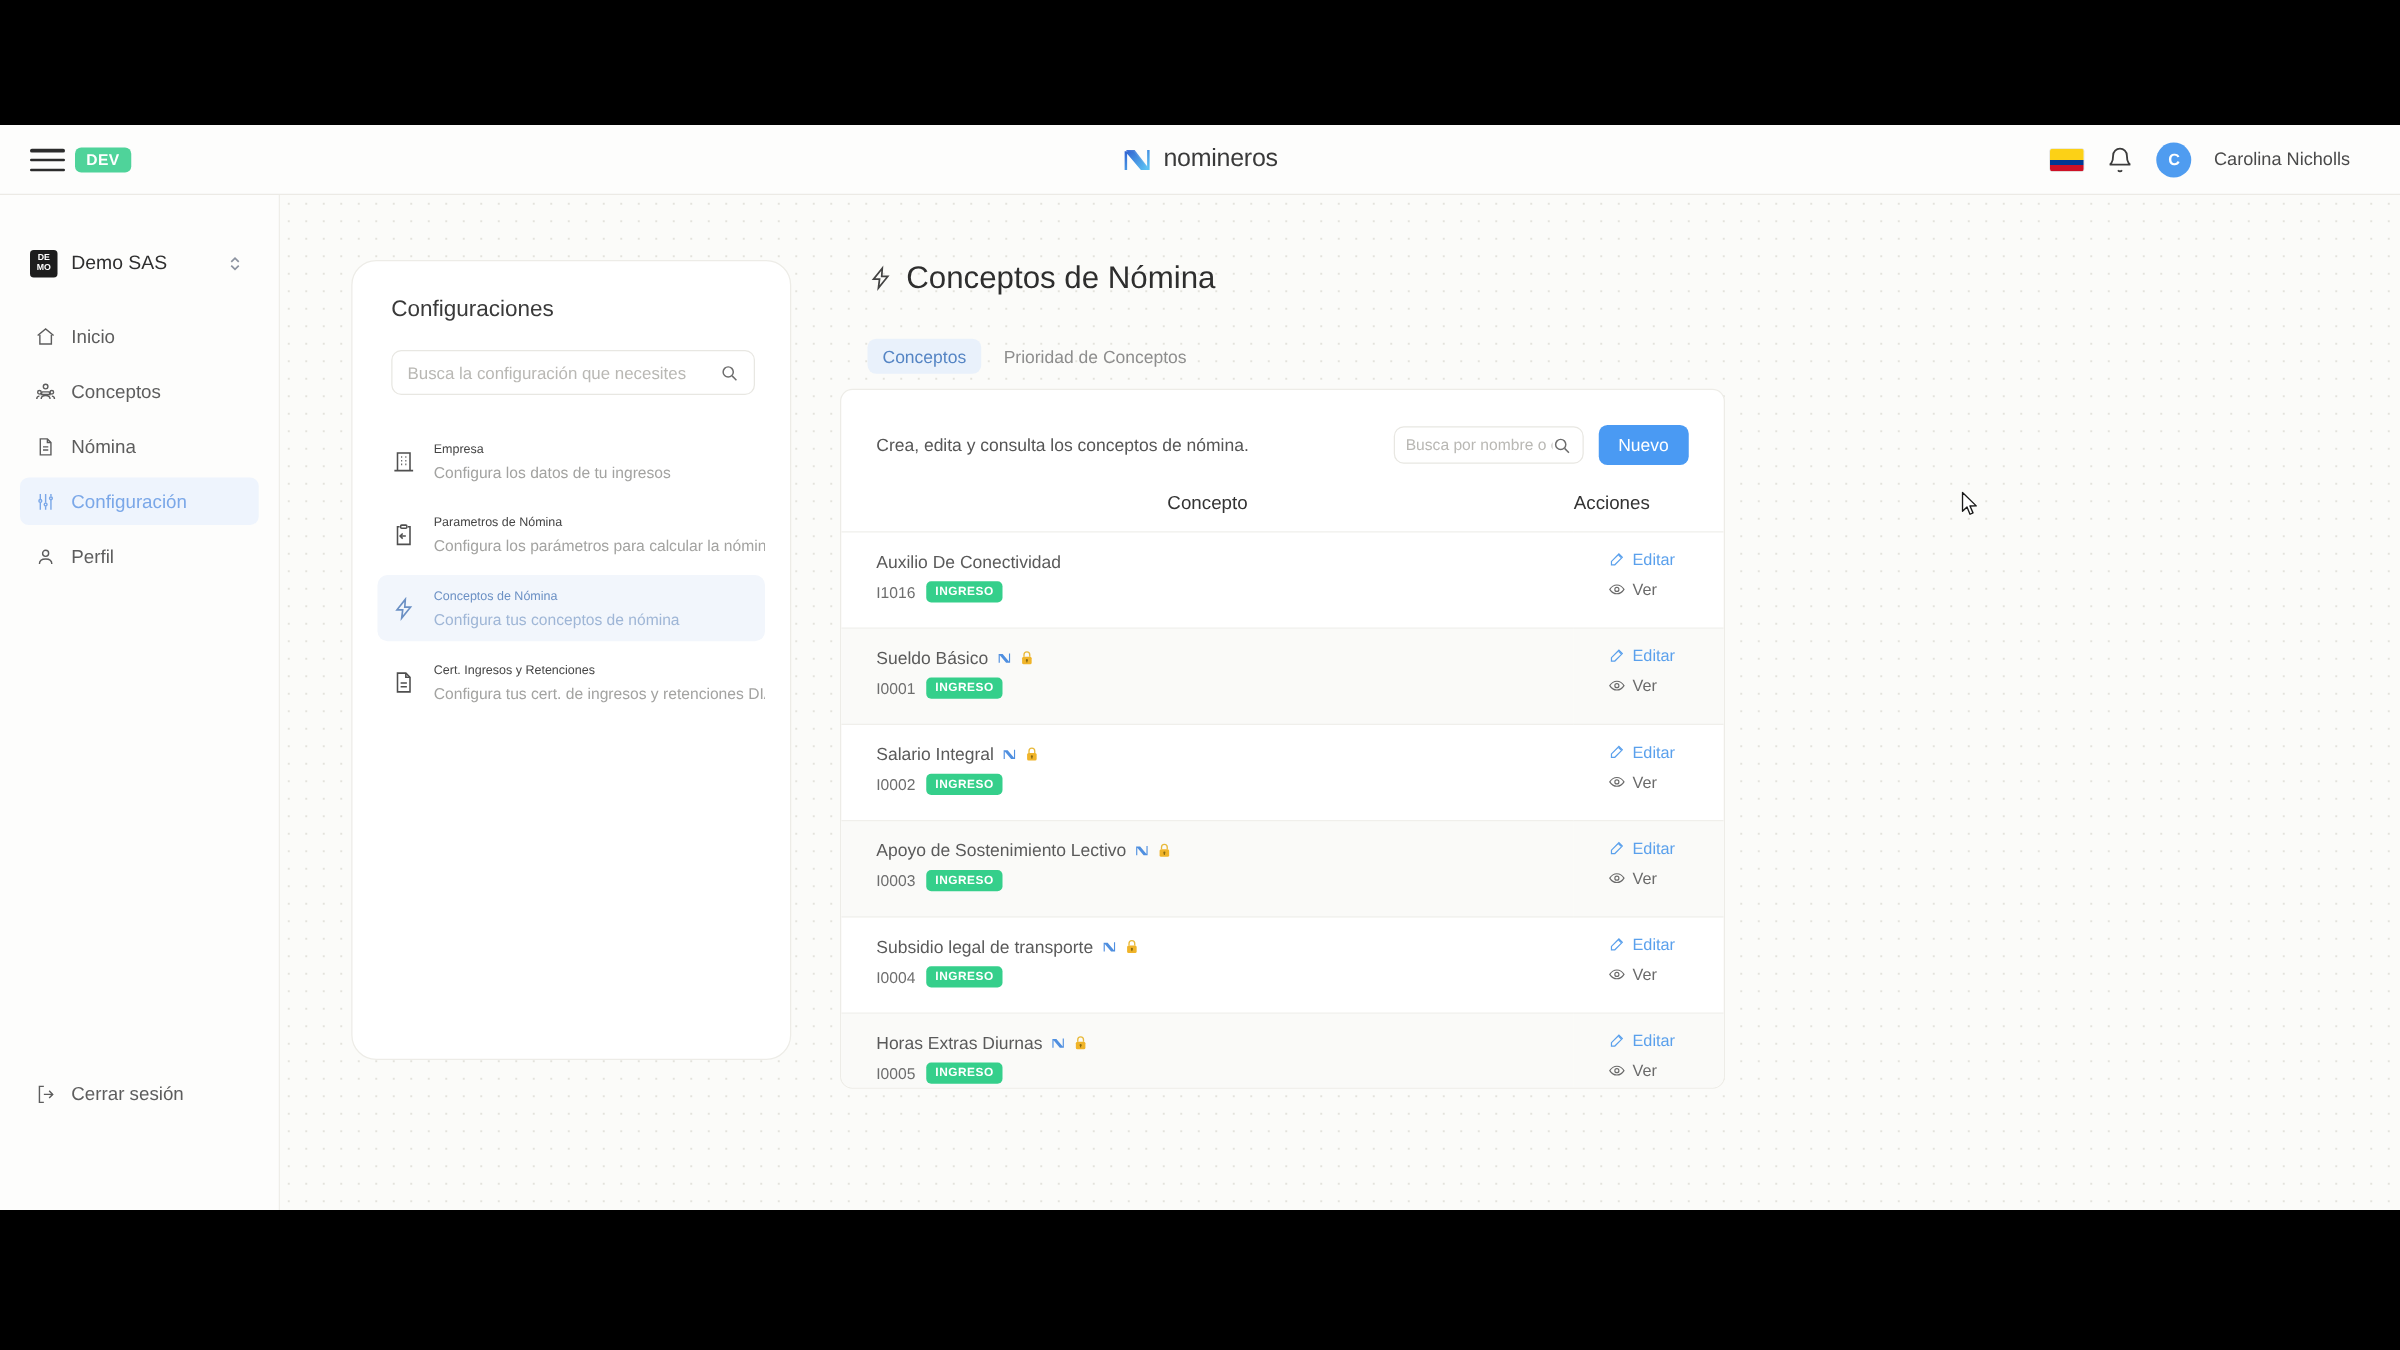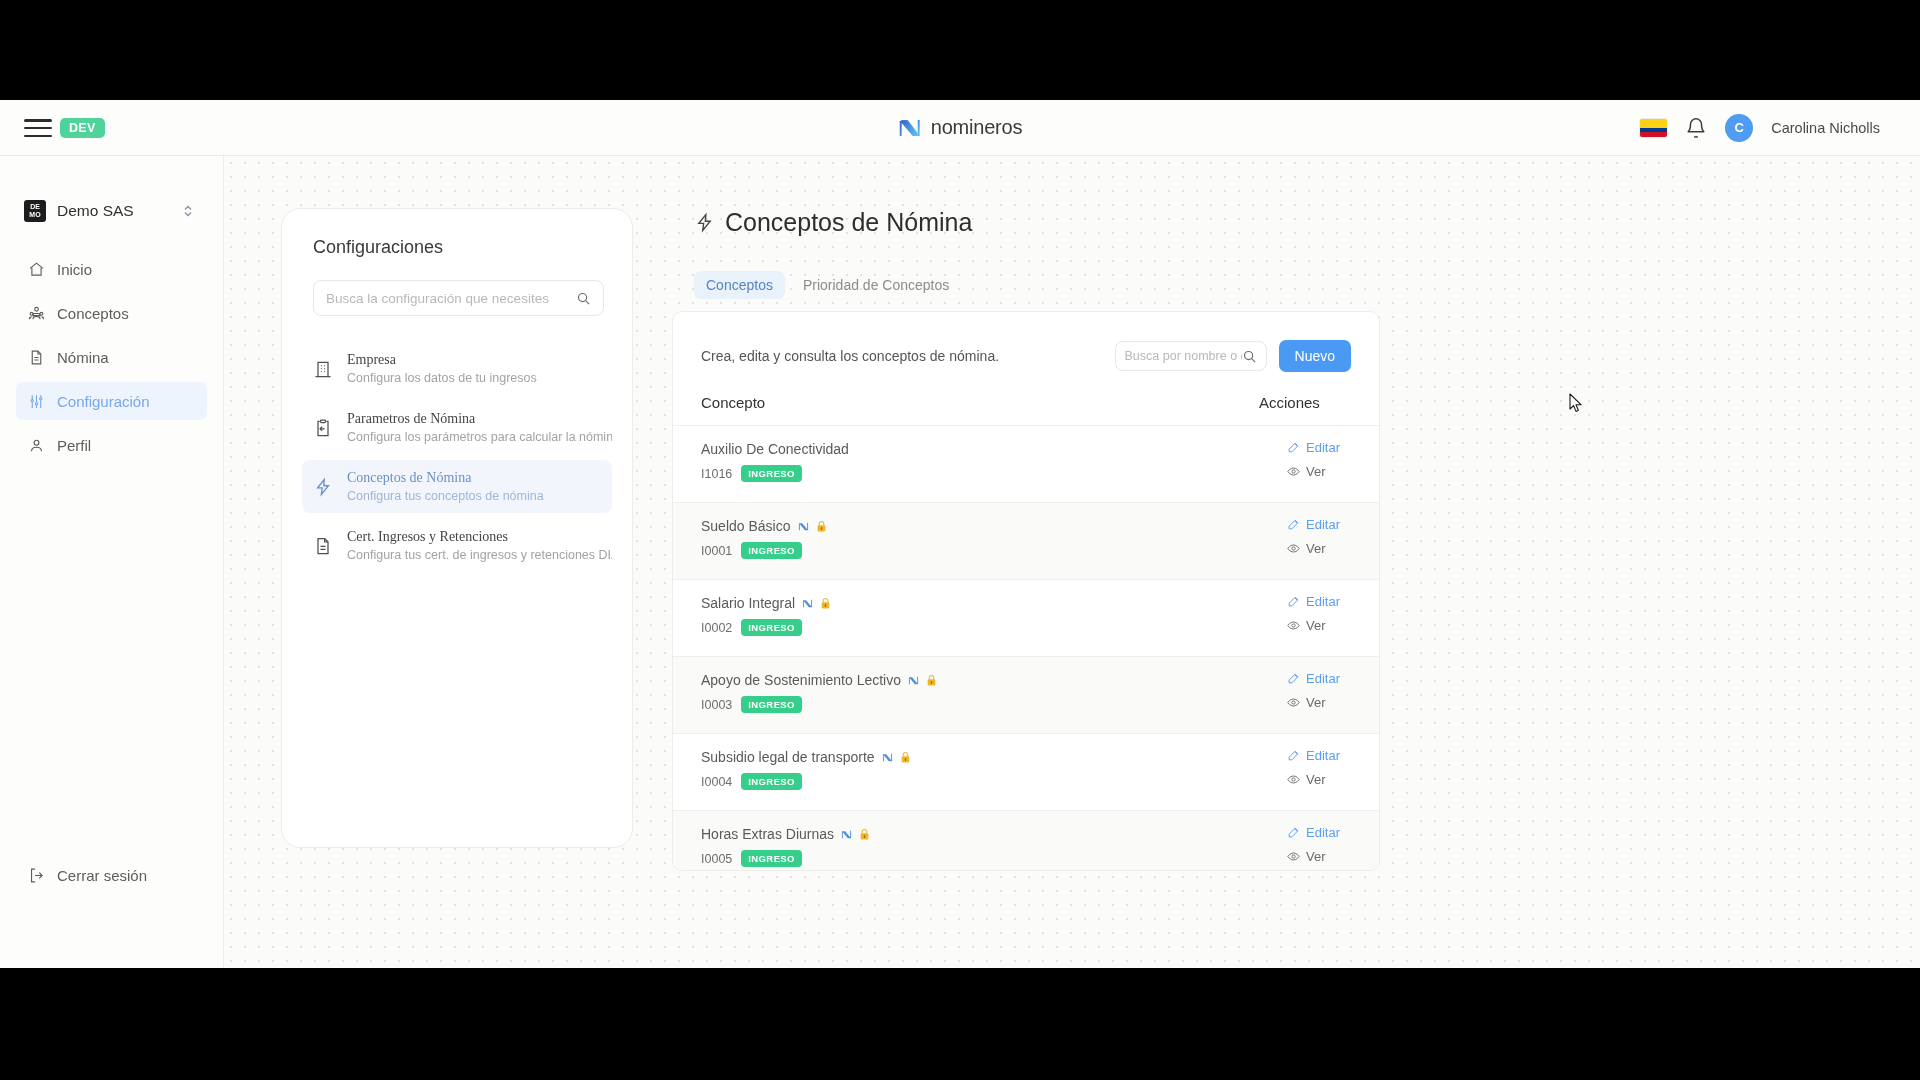--- a/index.html
+++ b/index.html
@@ -157,21 +157,21 @@
   .config-item {
     display: flex; align-items: center; gap: 14px;
     padding: 8px 11px; border-radius: 8px;
     margin-bottom: 6px; cursor: pointer;
     overflow: hidden;
   }
   .config-item.active { background: #f2f6fc; }
   .config-item .ic { width: 20px; height: 20px; flex: none; color: #4f4f4f; }
   .config-item.active .ic { color: #6b90c4; }
   .ci-text { min-width: 0; }
-  .ci-title { font-size: 14px; color: #454545; line-height: 19px; white-space: nowrap; font-family: Liberation Serif, serif; }
+  .ci-title { font-size: 10px; color: #454545; line-height: 19px; white-space: nowrap; }
   .config-item.active .ci-title { color: #6b90c4; }
   .ci-desc {
     font-size: 12.5px; color: #a3a3a1; line-height: 18px;
     white-space: nowrap;
   }
   .config-item.active .ci-desc { color: #9fb6d6; }
   
   .main {
     position: absolute; left: 672px; top: 108px; width: 760px;
   }
@@ -218,21 +218,21 @@
   }
   .grid-search input::placeholder { color: #b9b8b4; }
   .btn-new {
     background: #4a9af3; color: #fff;
     font-size: 14px; border: none; border-radius: 7px;
     padding: 8px 16px; cursor: pointer;
     font-family: "Liberation Sans", sans-serif;
   }
   table.grid { width: 100%; border-collapse: collapse; }
   table.grid th {
-    text-align: left; font-size: 15px; color: #333; font-weight: normal;
+    text-align: center; font-size: 15px; color: #333; font-weight: normal;
     padding: 8px 28px 14px 28px;
   }
   table.grid th.acc { text-align: left; width: 120px; padding-left: 0; }
   table.grid td {
     padding: 14px 28px; vertical-align: top;
     border-top: 1px solid #f0efeb;
   }
   table.grid tr.alt td { background: #fafaf8; }
   td.acc { padding-left: 0; width: 120px; }
   .cname {

